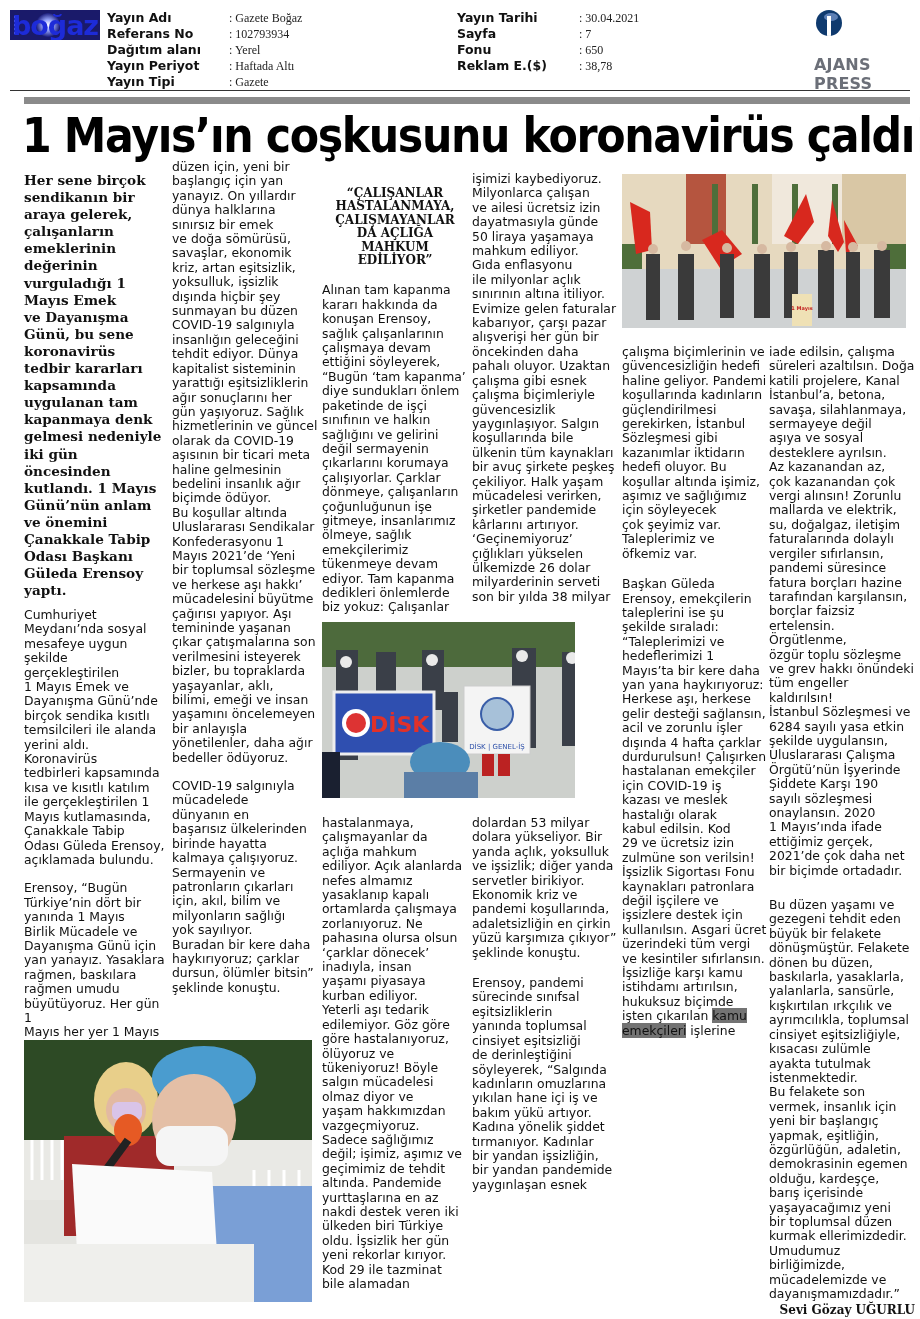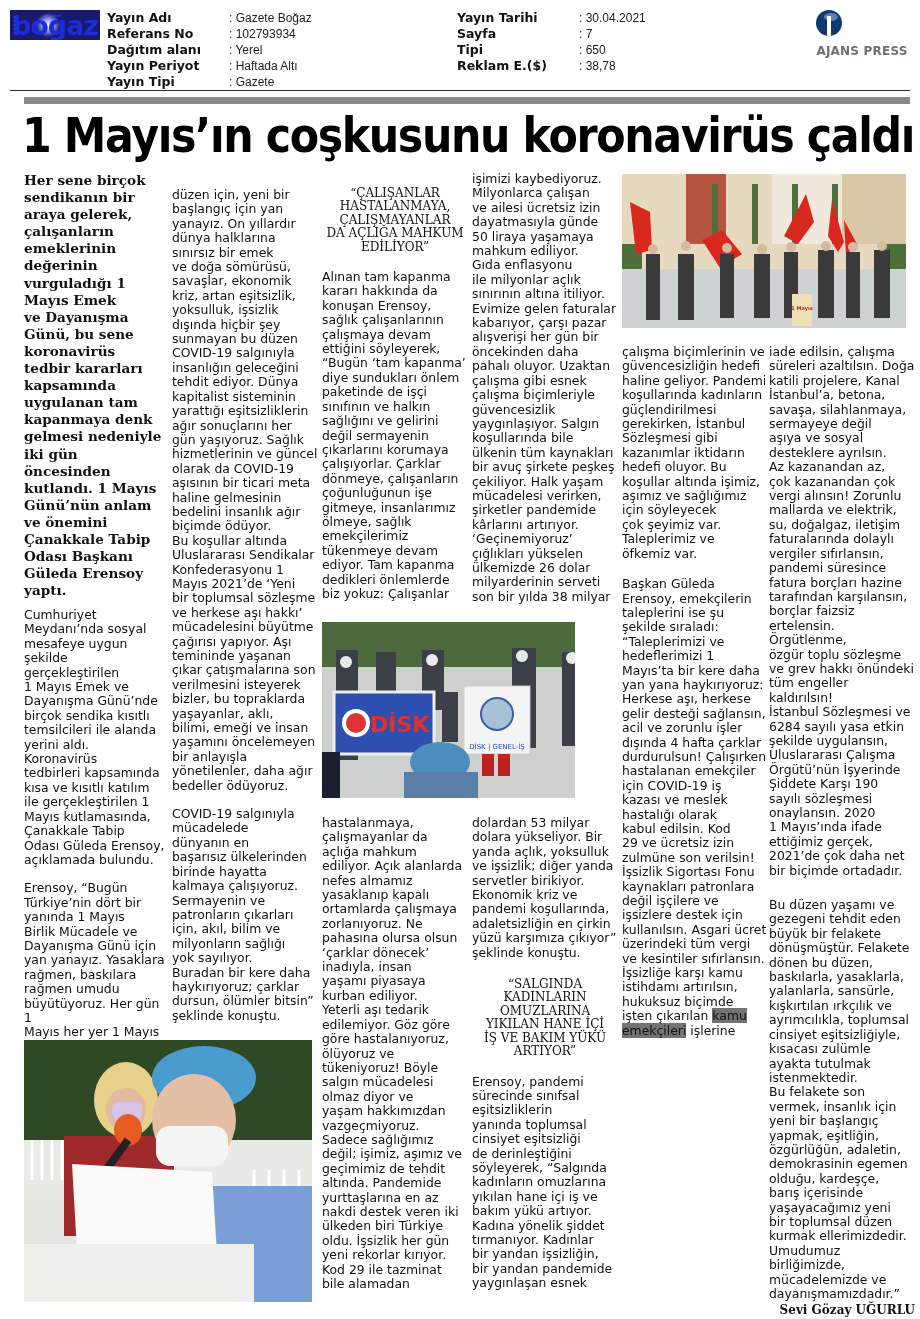--- a/index.html
+++ b/index.html
@@ -16,45 +16,45 @@
   .logo .glow { position: absolute; left: 26px; top: 3px; width: 24px; height: 24px; border-radius: 50%;
     background: radial-gradient(circle, #ffffff 0%, #9aa8ff 30%, rgba(40,50,200,0.2) 70%, transparent 80%); }
 
   .meta { position: absolute; top: 10px; font-size: 12.5px; line-height: 16px; }
   .meta .row { display: flex; }
   .meta .k { font-weight: bold; }
   .meta-left { left: 107px; }
   .meta-left .k { width: 122px; }
   .meta-right { left: 457px; }
   .meta-right .k { width: 122px; }
-  .meta .v { font-family: Liberation Sans, sans-serif; font-size: 12px; color: #222; }
+  .meta .v { font-family: Liberation Serif, serif; font-size: 12px; color: #222; }
 
   .ajans { position: absolute; left: 814px; top: 10px; width: 96px; text-align: center; }
   .ajans .mark { width: 26px; height: 26px; border-radius: 50%; background: #0f3a6e; margin: 0 auto 0 2px;
     position: relative; overflow: hidden; }
   .ajans .mark::after { content: ""; position: absolute; left: 11px; top: 6px; width: 4px; height: 20px; background: #fff; }
   .ajans .mark::before { content: ""; position: absolute; left: 8px; top: 3px; width: 14px; height: 8px; border-radius: 50%; background: #5c7fb5; }
-  .ajans .txt { font-weight: bold; font-size: 12px; color: #6b6f78; letter-spacing: 0.2px; margin-top: 8px; text-align: center; }
+  .ajans .txt { font-weight: bold; font-size: 16px; color: #6b6f78; letter-spacing: 0.2px; margin-top: 19px; text-align: left; }
 
   .rule { position: absolute; left: 10px; width: 900px; height: 1px; background: #333; top: 90px; }
   .graybar { position: absolute; left: 24px; top: 97px; width: 886px; height: 7px; background: #8a8a8a; }
 
   
   .headline { position: absolute; left: 22px; top: 104px; width: 890px; height: 60px;
     font-family: "DejaVu Sans", sans-serif; font-weight: bold; font-size: 46px;
     letter-spacing: -1.5px; line-height: 60px; transform-origin: left top; transform: scaleX(0.93) scaleY(1.05);
     white-space: nowrap; color: #000; }
 
   
   .col { position: absolute; font-family: "DejaVu Sans", sans-serif; font-size: 12.4px; line-height: 14.4px; color: #111; }
   .col p { margin: 0; white-space: pre-line; }
   .col p + p { margin-top: 14px; }
   .lead { position: absolute; left: 24px; top: 172px; width: 142px; font-family: "DejaVu Serif", serif;
     font-weight: bold; font-size: 13.6px; line-height: 17.1px; white-space: pre-line; color: #111; }
-  .sub { font-family: "DejaVu Serif", serif; font-weight: normal; font-size: 12px; line-height: 13.4px; text-align: center;
+  .sub { font-family: "DejaVu Serif", serif; font-weight: bold; font-size: 12px; line-height: 13.4px; text-align: center;
     white-space: pre-line; margin: 0; color: #111; }
   .hl { background: #737373; }
   .sig { font-family: "DejaVu Serif", serif; font-weight: bold; font-size: 12px; text-align: right; margin-top: 2px; }
 
   
   .photo { position: absolute; overflow: hidden; }
   .photo1 { left: 622px; top: 174px; width: 284px; height: 154px; background: linear-gradient(#e8dcc5 0 50%, #cfd2d4 50% 100%); }
   .photo2 { left: 322px; top: 622px; width: 253px; height: 176px; background: linear-gradient(#5a6e4a 0 25%, #c9cbc8 25% 100%); }
   .photo3 { left: 24px; top: 1040px; width: 288px; height: 262px; background: linear-gradient(#2c4422 0 45%, #e4e4e0 45% 100%); }
 </style>
@@ -93,21 +93,21 @@
 <div class="meta meta-right">
   <div class="row">
       <span class="k">Yayın Tarihi</span>
       <span class="v">: 30.04.2021</span>
     </div>
   <div class="row">
       <span class="k">Sayfa</span>
       <span class="v">: 7</span>
     </div>
   <div class="row">
-      <span class="k">Tipi</span>
+      <span class="k">Fonu</span>
       <span class="v">: 650</span>
     </div>
   <div class="row">
       <span class="k">Reklam E.($)</span>
       <span class="v">: 38,78</span>
     </div>
 </div>
 
 <div class="ajans">
   <div class="mark"></div>
@@ -168,21 +168,21 @@
 Dayanışma Günü için
 yan yanayız. Yasaklara
 rağmen, baskılara
 rağmen umudu
 büyütüyoruz. Her gün 1
 Mayıs her yer 1 Mayıs
 diyoruz. Şu çürümüş
 düzene karşı yeni bir</p>
 </div>
 
-<div class="col" style="left:172px; top:188px; width:146px;">
+<div class="col" style="left:172px; top:160px; width:146px;">
   <p>düzen için, yeni bir
 başlangıç için yan
 yanayız. On yıllardır
 dünya halklarına
 sınırsız bir emek
 ve doğa sömürüsü,
 savaşlar, ekonomik
 kriz, artan eşitsizlik,
 yoksulluk, işsizlik
 dışında hiçbir şey
@@ -373,26 +373,20 @@
   <p>dolardan 53 milyar
 dolara yükseliyor. Bir
 yanda açlık, yoksulluk
 ve işsizlik; diğer yanda
 servetler birikiyor.
 Ekonomik kriz ve
 pandemi koşullarında,
 adaletsizliğin en çirkin
 yüzü karşımıza çıkıyor”
 şeklinde konuştu.</p>
-  <h3 class="sub" style="margin-top:18px;">“SALGINDA
-KADINLARIN
-OMUZLARINA
-YIKILAN HANE İÇİ
-İŞ VE BAKIM YÜKÜ
-ARTIYOR”</h3>
   <p style="margin-top:16px;">Erensoy, pandemi
 sürecinde sınıfsal
 eşitsizliklerin
 yanında toplumsal
 cinsiyet eşitsizliği
 de derinleştiğini
 söyleyerek, “Salgında
 kadınların omuzlarına
 yıkılan hane içi iş ve
 bakım yükü artıyor.

